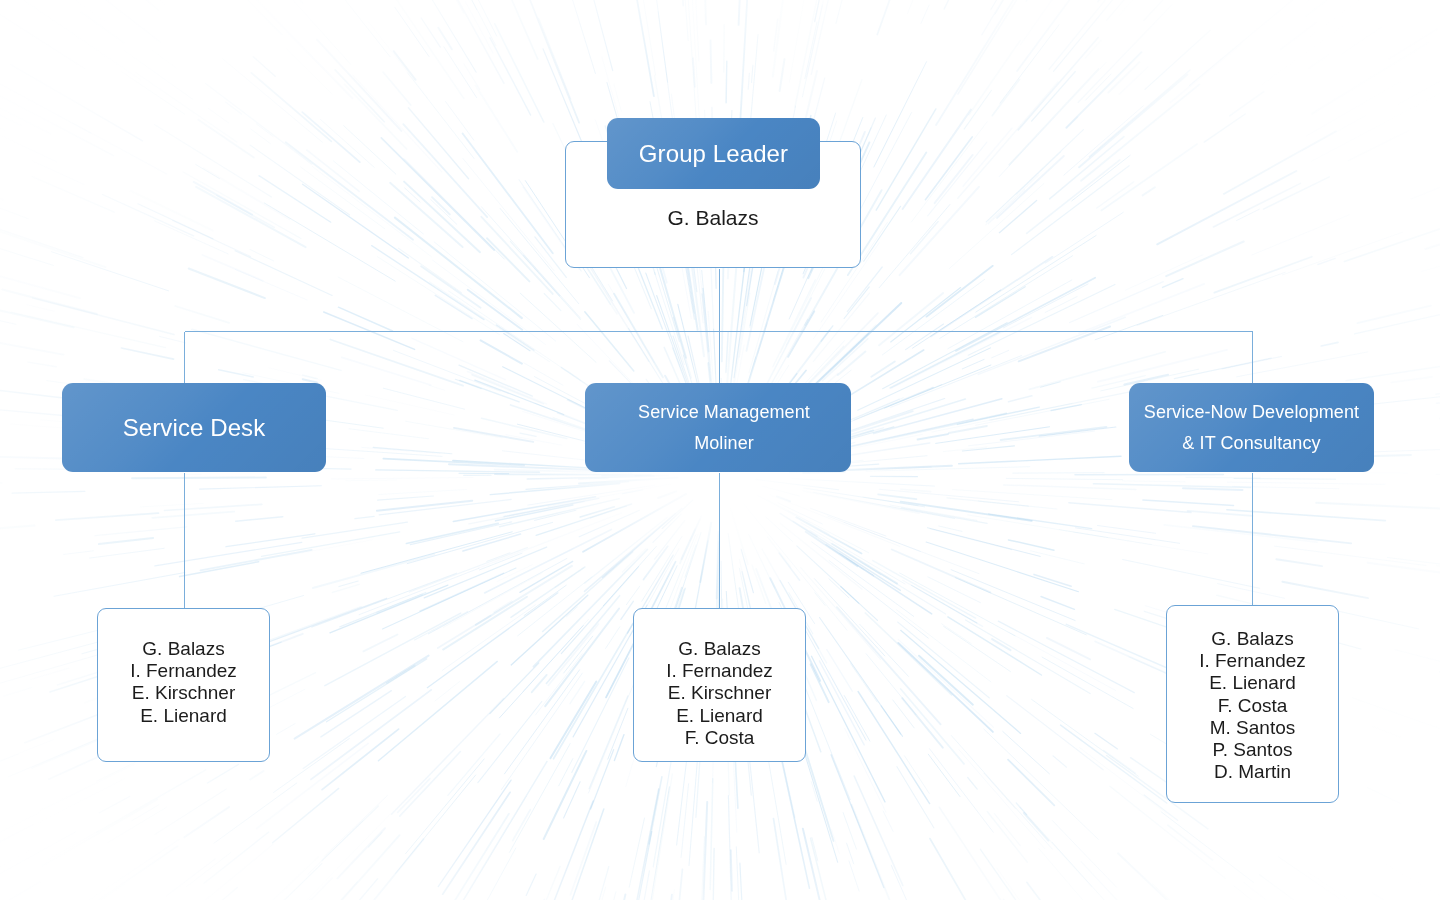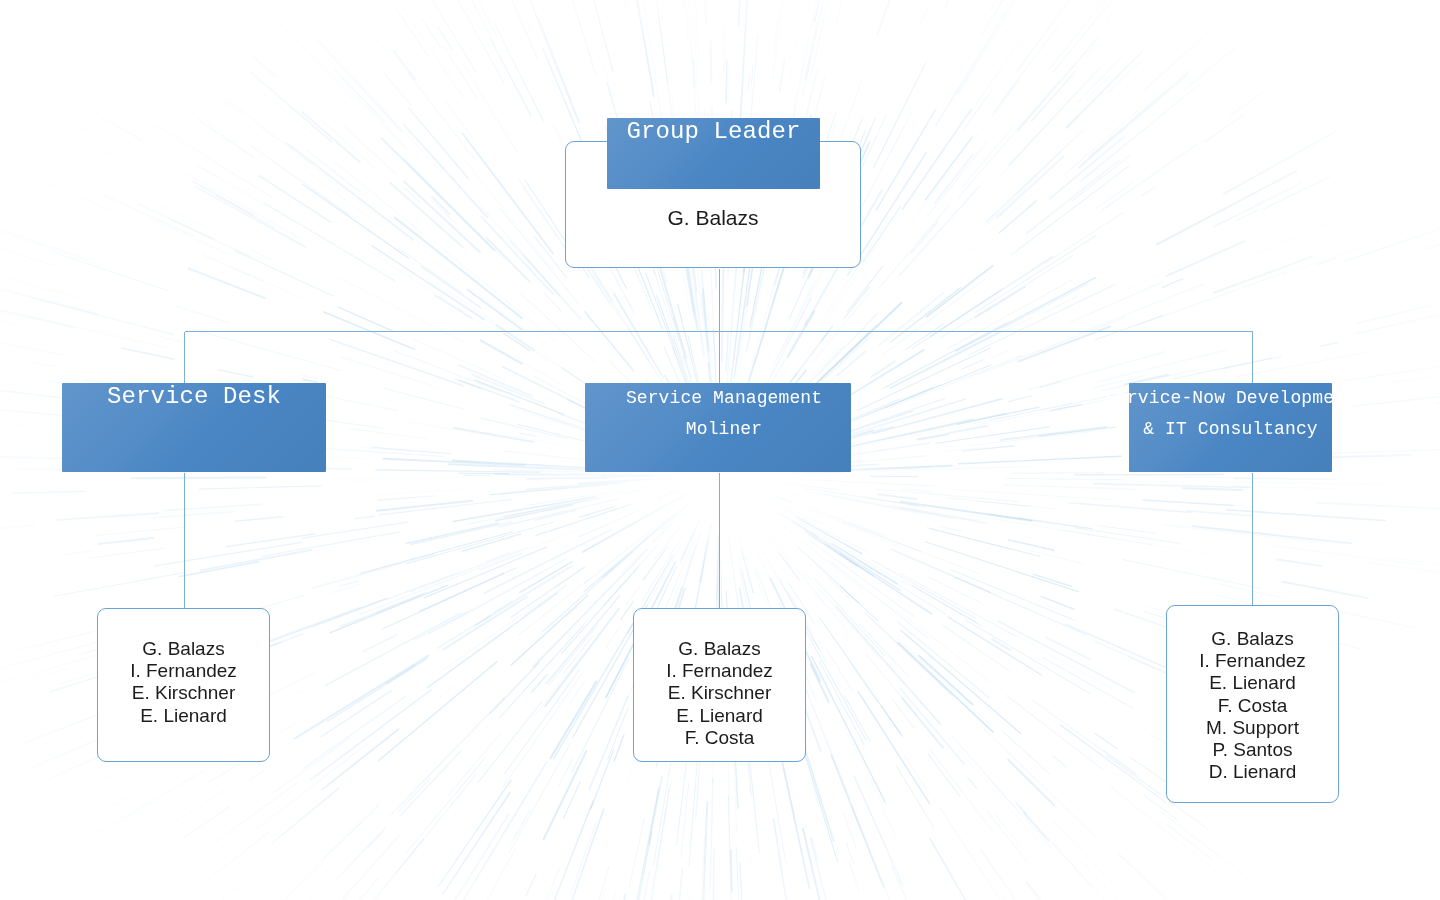--- a/index.html
+++ b/index.html
@@ -57,30 +57,29 @@
   }
 
   
   .chip-blue {
     background: #4a86c4;
     background-image:
       linear-gradient(135deg, rgba(255,255,255,0.13) 0%,
                                rgba(255,255,255,0.05) 38%,
                                rgba(255,255,255,0.00) 55%,
                                rgba(0,0,0,0.045) 100%);
-    border-radius: 1px;
+    border-radius: 11px;
     box-sizing: border-box;
     color: #ffffff;
     display: flex;
     flex-direction: column;
     align-items: center;
-    justify-content: flex-start;
+    justify-content: center;
     text-align: center;
     letter-spacing: 0.1px;
-    font-family: Liberation Mono, monospace;
   }
   .chip-blue .line {
     display: block;
     white-space: nowrap;
   }
 
   
   #gl-body {
     left: 565px;
     top: 141px;
@@ -119,21 +118,21 @@
     top: 383px;
     width: 266px;
     height: 89px;
     font-size: 18px;
     line-height: 1.72;
     padding-left: 12px;
   }
   #dept-2 {
     left: 1129px;
     top: 383px;
-    width: 203px;
+    width: 245px;
     height: 89px;
     font-size: 18px;
     line-height: 1.72;
   }
 
   
   .members {
     text-align: center;
     font-size: 19px;
     color: #1c1c1c;
@@ -1741,18 +1740,18 @@
   <div class="node chip-blue" id="dept-2">
     <span class="line">Service-Now Development</span>
     <span class="line">&amp; IT Consultancy</span>
   </div>
 
   <div class="node card-white members" id="members-2">
     <span class="member">G. Balazs</span>
     <span class="member">I. Fernandez</span>
     <span class="member">E. Lienard</span>
     <span class="member">F. Costa</span>
-    <span class="member">M. Support</span>
+    <span class="member">M. Santos</span>
     <span class="member">P. Santos</span>
-    <span class="member">D. Lienard</span>
+    <span class="member">D. Martin</span>
   </div>
 
 </div>
 
 </body></html>

